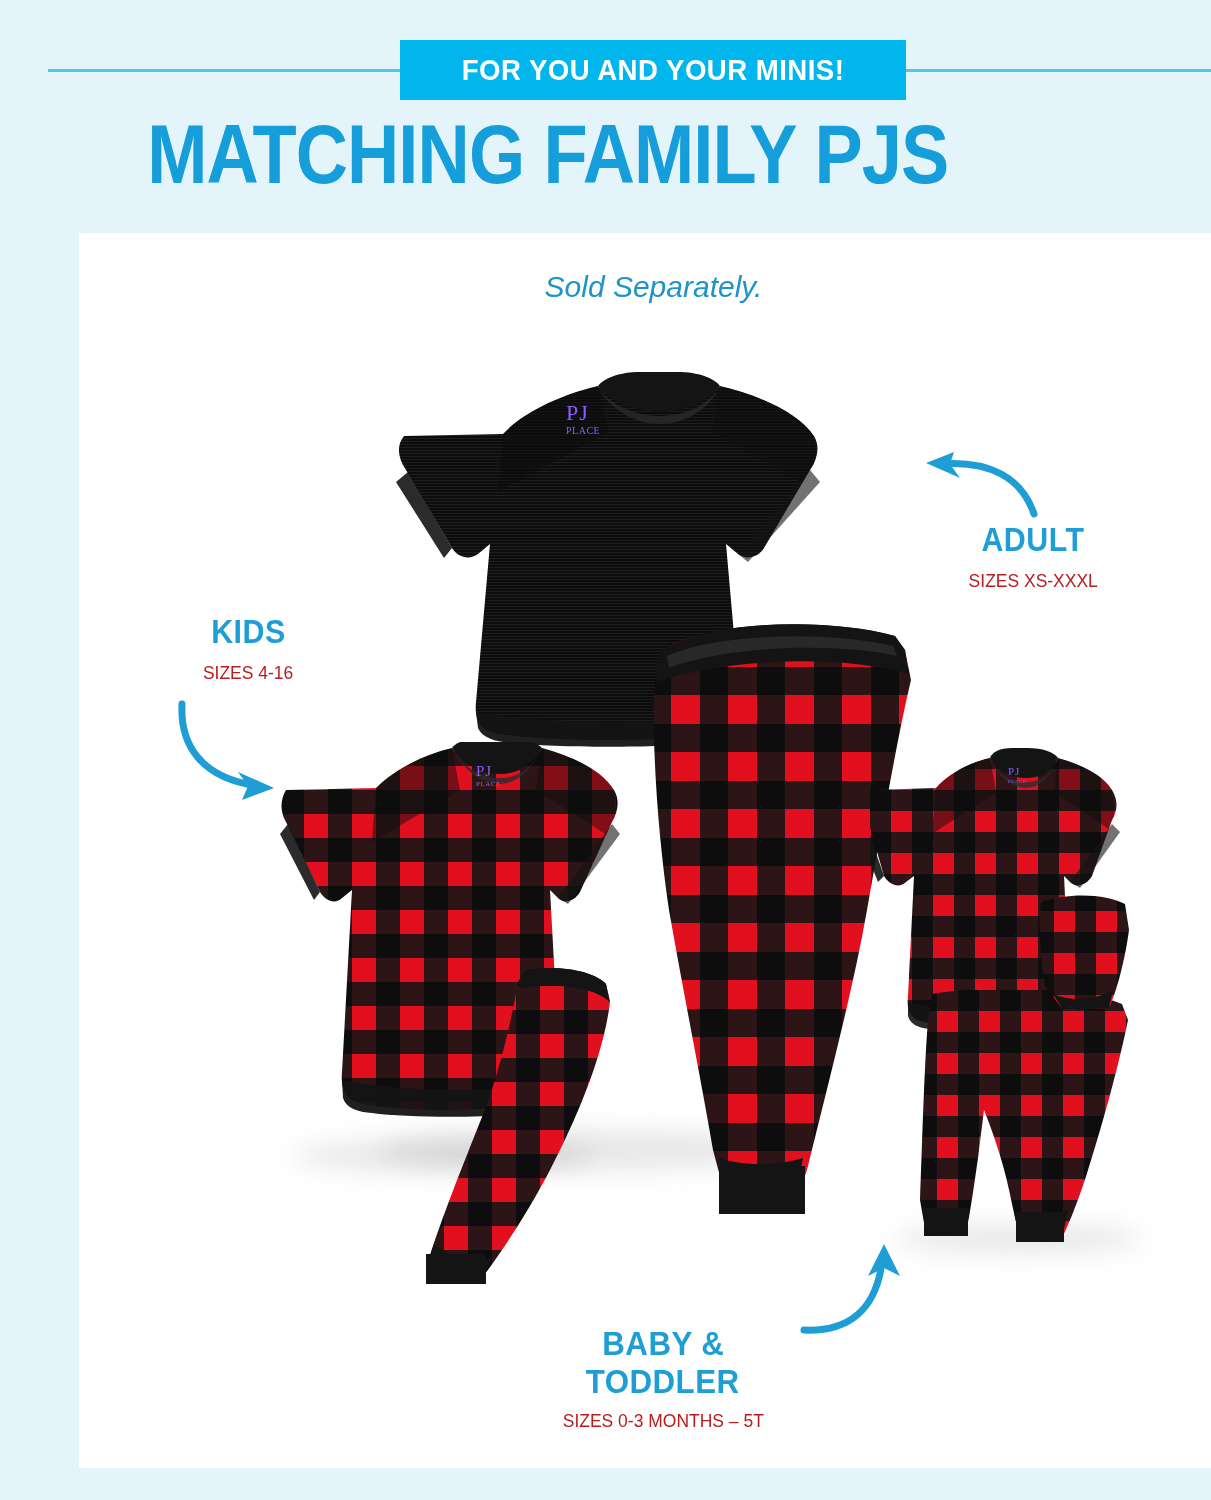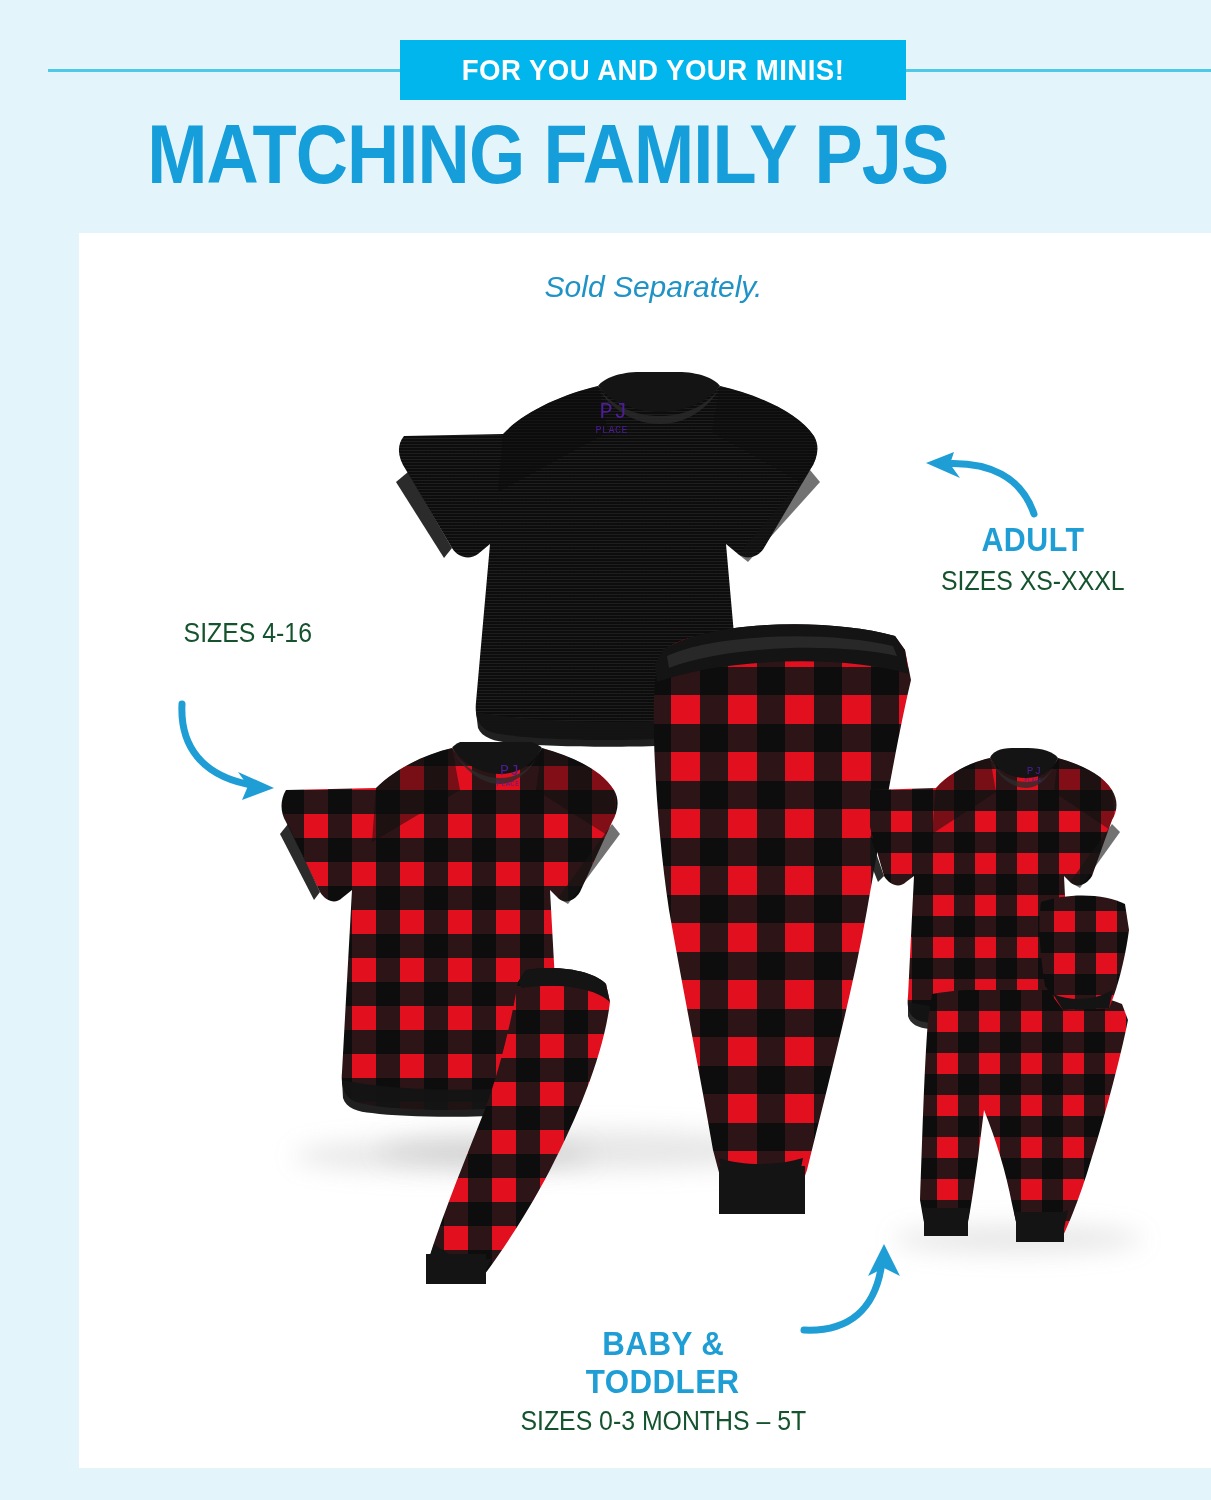--- a/index.html
+++ b/index.html
@@ -44,21 +44,21 @@
     color:#1f93c6;font-style:italic;font-size:30px;font-weight:normal;
   }
 
   
   .callout{position:absolute;text-align:center;}
   .callout .big{
     color:#1f9ed6;font-weight:bold;font-size:33px;line-height:40px;
     letter-spacing:.5px;
   }
   .callout .small{
-    color:#14532d;font-size:27px;line-height:34px;margin-top:4px;
+    color:#b91c1c;font-size:19px;line-height:34px;margin-top:4px;
     letter-spacing:0px;
   }
   .callout .small span, .callout .big span{display:inline-block;transform:scaleX(.92);}
 
   #callout-adult{left:820px;top:520px;width:330px;}
   #callout-kids{left:60px;top:612px;width:280px;}
   #callout-baby{left:450px;top:1324px;width:330px;}
   #callout-baby .big{font-size:34px;line-height:38px;}
 
   .arrow{position:absolute;}
@@ -69,22 +69,22 @@
   
   .g{position:absolute;}
 
   
   .shadow{
     position:absolute;background:rgba(120,120,120,.18);
     filter:blur(12px);border-radius:50%;
   }
 
   .tag{
-    position:absolute;color:#4c1d95;text-align:right;
-    font-family:Liberation Mono, monospace;line-height:1;
+    position:absolute;color:#8b5cf6;text-align:left;
+    font-family:Liberation Serif, serif;line-height:1;
   }
   .tag .t1{font-size:22px;letter-spacing:1px;display:block;}
   .tag .t2{font-size:10px;letter-spacing:.5px;display:block;margin-top:2px;}
   .tag.small .t1{font-size:15px;}
   .tag.small .t2{font-size:7px;}
   .tag.tiny .t1{font-size:11px;}
   .tag.tiny .t2{font-size:5px;}
 </style>
 </head>
 <body>
@@ -345,20 +345,23 @@
   </div>
 
   <div class="arrow" id="arrow-adult">
     <svg width="130" height="70" viewBox="0 0 130 70">
       <path d="M124 66 C112 30 80 12 30 16" stroke="#1f9ed6" stroke-width="7" fill="none" stroke-linecap="round"></path>
       <path d="M16 15 L44 4 L40 16 L50 30 Z" fill="#1f9ed6"></path>
     </svg>
   </div>
 
   <div class="callout" id="callout-kids">
+    <div class="big">
+      <span>KIDS</span>
+    </div>
     <div class="small">
       <span>SIZES 4-16</span>
     </div>
   </div>
 
   <div class="arrow" id="arrow-kids">
     <svg width="120" height="105" viewBox="0 0 120 105">
       <path d="M6 4 C4 44 24 78 82 86" stroke="#1f9ed6" stroke-width="7" fill="none" stroke-linecap="round"></path>
       <path d="M98 88 L66 100 L72 86 L62 72 Z" fill="#1f9ed6"></path>
     </svg>

